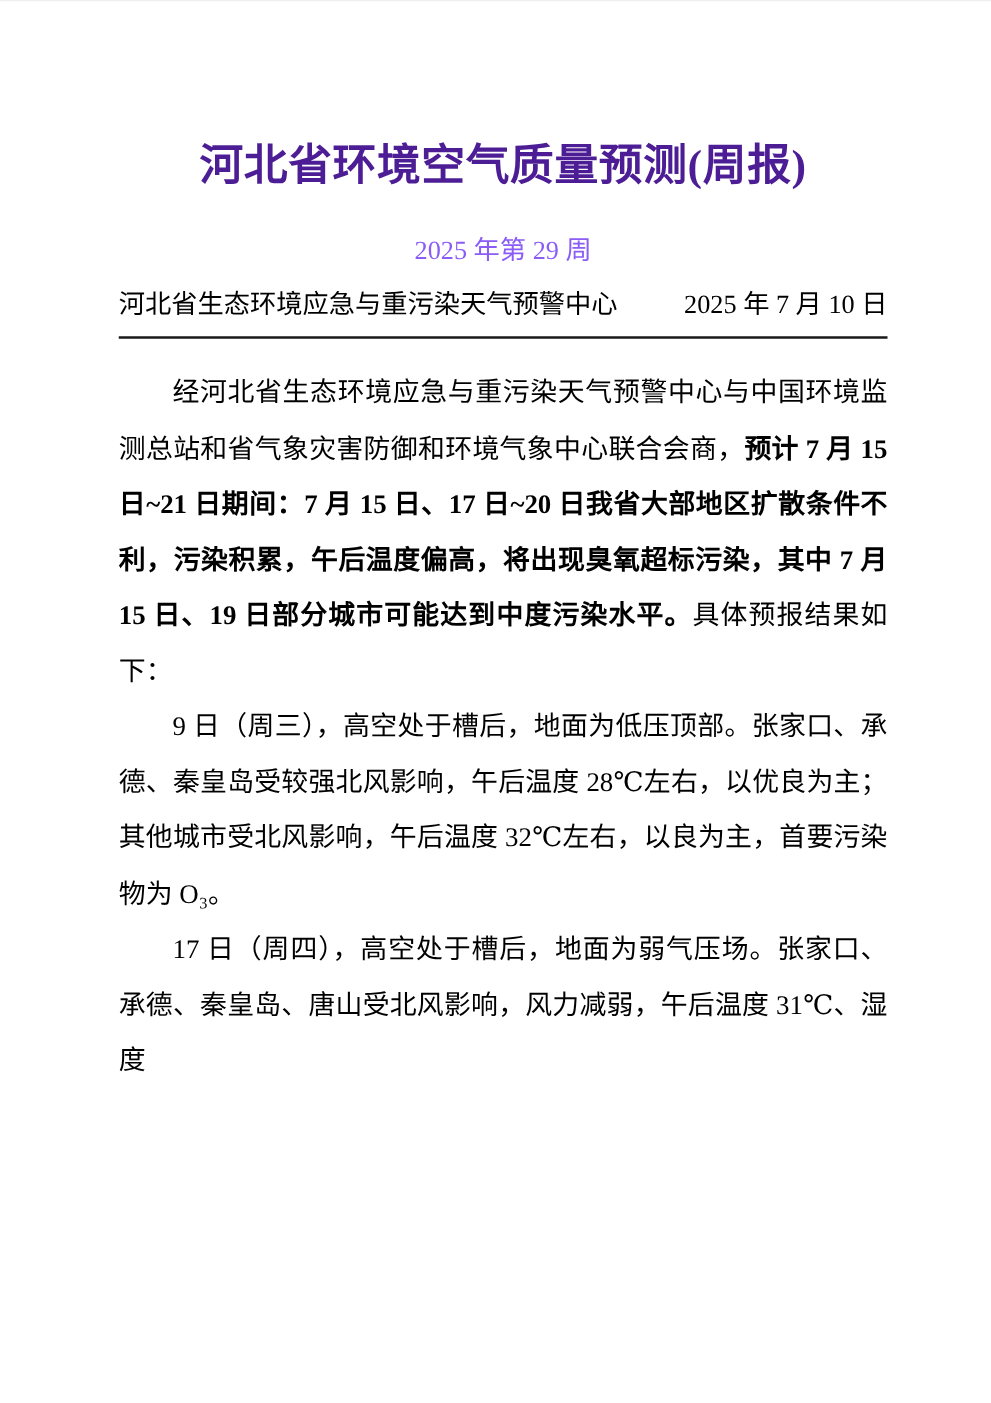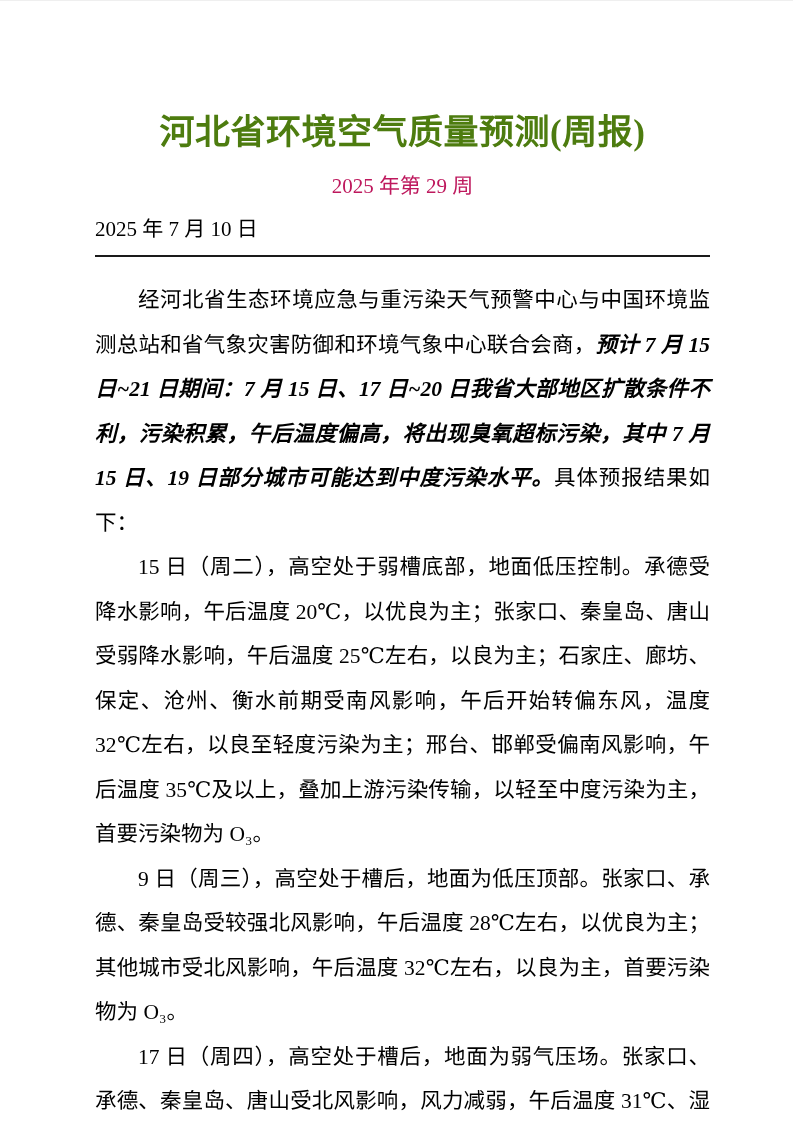--- a/index.html
+++ b/index.html
@@ -26,25 +26,25 @@
       margin: 0;
       text-align: center;
       font-size: 35px;
       line-height: 48px;
       font-weight: bold;
       color: #fe0000;
       letter-spacing: 0.5px;
       white-space: nowrap;
     }
     .doc-subtitle {
-      margin-top: 15px;
+      margin-top: 29px;
       text-align: center;
       font-size: 21px;
       line-height: 28px;
-      color: #be185d;
+      color: #8b5cf6;
     }
     .meta-row {
       margin-top: 14px;
       display: flex;
       justify-content: space-between;
       align-items: baseline;
       font-size: 21px;
       line-height: 30px;
     }
     .header-divider {
@@ -59,43 +59,42 @@
       line-height: 44.5px;
       text-align: justify;
       text-justify: inter-ideograph;
     }
     .body-text p {
       margin: 0;
       text-indent: 2em;
     }
     .body-text b {
       font-weight: bold;
-      font-style: italic;
     }
   </style>
 </head>
 <body>
 
 <div class="page">
 
-  <h1 class="doc-title" style="color: #4d7c0f;">河北省环境空气质量预测(周报)</h1>
+  <h1 class="doc-title" style="color: #4c1d95;">河北省环境空气质量预测(周报)</h1>
 
   <div class="doc-subtitle">2025 年第 29 周</div>
 
   <div class="meta-row">
+    <span>河北省生态环境应急与重污染天气预警中心</span>
     <span>2025 年 7 月 10 日</span>
   </div>
 
   <hr class="header-divider">
 
   <div class="body-text">
 
     <p><span>经河北省生态环境应急与重污染天气预警中心与中国环境监测总站和省气象灾害防御和环境气象中心联合会商，</span><b>预计 7 月 15 日~21 日期间：7 月 15 日、17 日~20 日我省大部地区扩散条件不利，污染积累，午后温度偏高，将出现臭氧超标污染，其中 7 月 15 日、19 日部分城市可能达到中度污染水平。</b><span>具体预报结果如下：</span></p>
 
-    <p>15 日（周二），高空处于弱槽底部，地面低压控制。承德受降水影响，午后温度 20℃，以优良为主；张家口、秦皇岛、唐山受弱降水影响，午后温度 25℃左右，以良为主；石家庄、廊坊、保定、沧州、衡水前期受南风影响，午后开始转偏东风，温度 32℃左右，以良至轻度污染为主；邢台、邯郸受偏南风影响，午后温度 35℃及以上，叠加上游污染传输，以轻至中度污染为主，首要污染物为 O₃。</p>
 
     <p>9 日（周三），高空处于槽后，地面为低压顶部。张家口、承德、秦皇岛受较强北风影响，午后温度 28℃左右，以优良为主；其他城市受北风影响，午后温度 32℃左右，以良为主，首要污染物为 O₃。</p>
 
     <p>17 日（周四），高空处于槽后，地面为弱气压场。张家口、承德、秦皇岛、唐山受北风影响，风力减弱，午后温度 31℃、湿度</p>
 
   </div>
 
 </div>
 
 </body></html>

